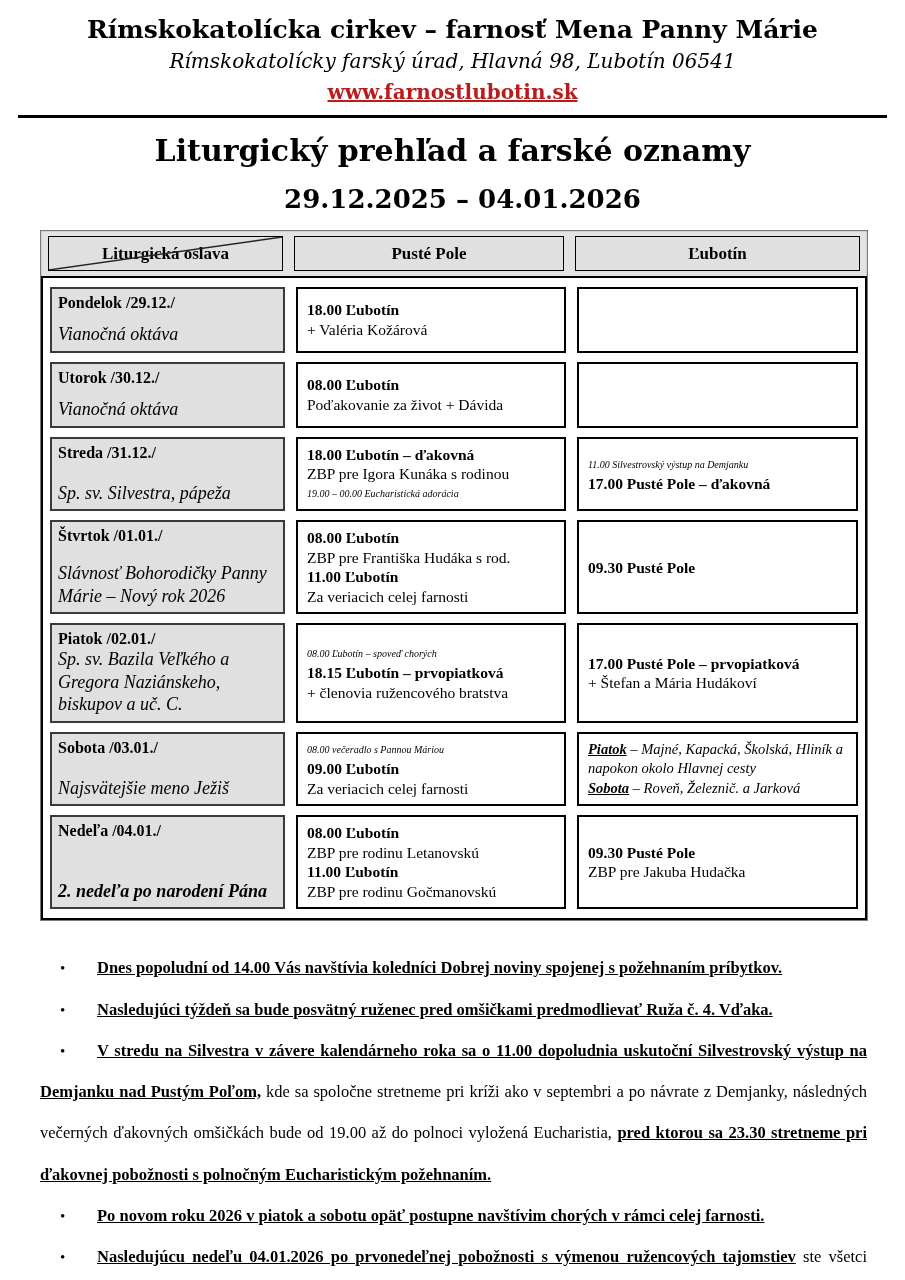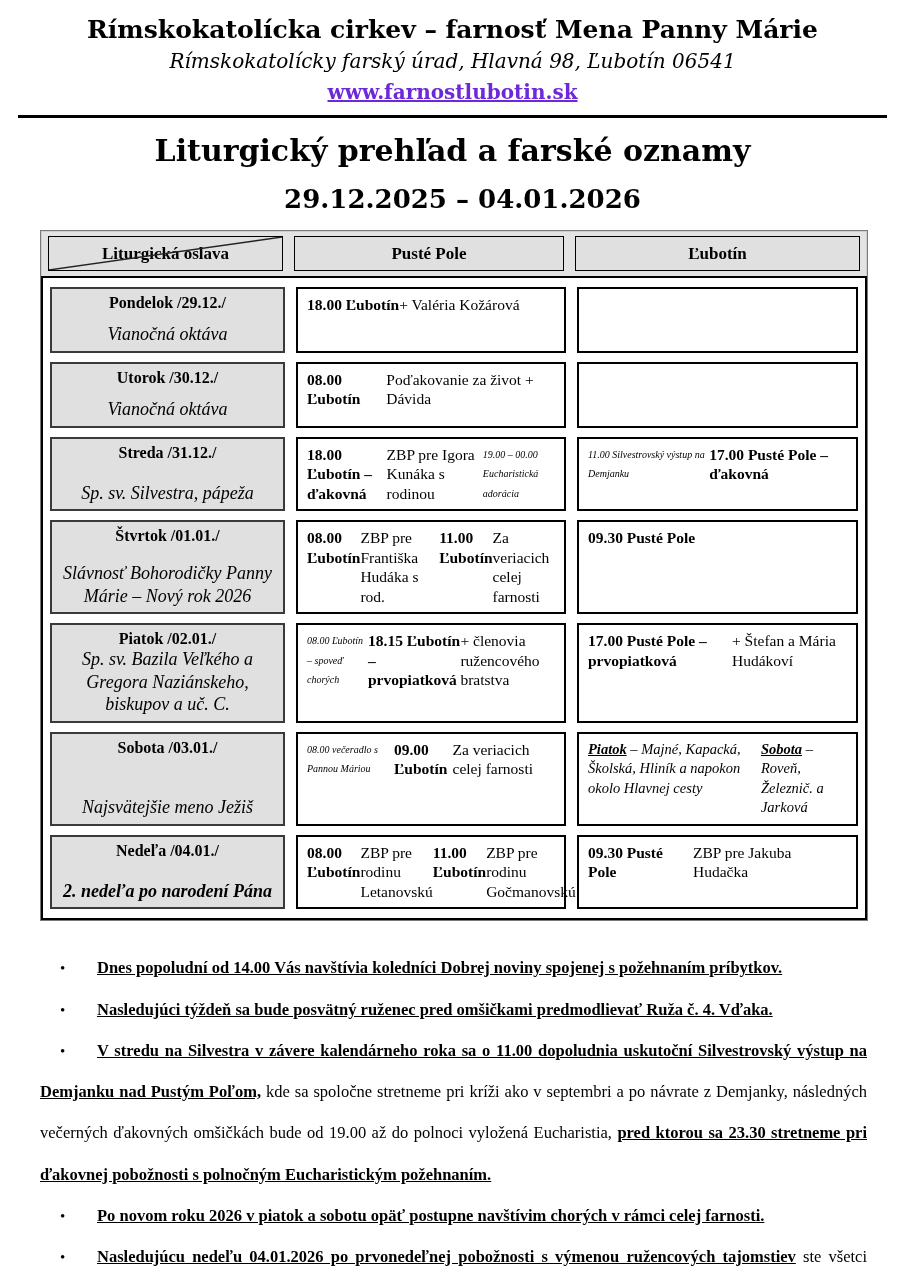--- a/index.html
+++ b/index.html
@@ -7,46 +7,46 @@
     width:905px; height:1280px; background:#ffffff; color:#000;
     font-family:"Liberation Serif", serif; overflow:hidden;
   }
   .page { width:905px; height:1064px; position:relative; }
 
   
   .letterhead { text-align:center; padding-top:16px; font-family:"DejaVu Serif", serif; }
   .church-name { font-size:25px; font-weight:bold; line-height:1.15; }
   .office-line { font-size:20px; font-style:italic; margin-top:4px; }
   .website { margin-top:7px; }
-  .website a { color:#6d28d9; font-weight:bold; font-size:20px; text-decoration:underline; }
+  .website a { color:#b91c1c; font-weight:bold; font-size:20px; text-decoration:underline; }
   .rule { height:3px; background:#000; margin:11px 18px 0 18px; }
   .bulletin-title { text-align:center; font-family:"DejaVu Serif", serif;
     font-size:30px; font-weight:bold; margin-top:15px; }
   .date-range { text-align:center; font-family:"DejaVu Serif", serif;
     font-size:26px; font-weight:bold; margin-top:16px;margin-left:20px; }
 
   
   .sched-wrap { margin:16px 37px 0 40px; border:1px solid #7a7a7a; background:#e3e3e3;
     box-shadow:0 0 0 1px #cfcfcf inset; }
   .sched-head { display:grid; grid-template-columns:235px 270px 1fr; column-gap:11px;
     padding:5px 7px; }
   .head-cell { border:1px solid #000; background:#e0e0e0; text-align:center;
     font-weight:bold; font-size:17px; padding:7px 0 6px 0; position:relative; }
   .head-cell svg.diag { position:absolute; left:0; top:0; width:100%; height:100%; }
   .sched-body { background:#ffffff; border:2px solid #000; padding:9px 7px;
     display:flex; flex-direction:column; row-gap:9px; }
   .t-row { display:grid; grid-template-columns:235px 270px 1fr; column-gap:11px; }
-  .day-cell { background:#e0e0e0; border:2px solid #3a3a3a; text-align:center;
+  .day-cell { background:#e0e0e0; border:2px solid #3a3a3a; text-align:left;
     display:flex; flex-direction:column; justify-content:space-between;
     padding:5px 6px; min-height:52px; }
   .day-label { font-weight:bold; font-size:16px; }
   .feast-label { font-style:italic; font-size:18px; line-height:1.25; }
   .feast-label.bold-italic { font-weight:bold; }
   .mass-cell { background:#ffffff; border:2px solid #000; padding:6px 9px; min-height:50px;
-    display:flex; flex-direction:row; justify-content:flex-start; font-size:15.5px;
+    display:flex; flex-direction:column; justify-content:center; font-size:15.5px;
     line-height:19.5px; }
   .m-bold { font-weight:bold; }
   .m-italic { font-style:italic; font-size:10px; }
   .m-plain { }
   .visit-line { font-style:italic; font-size:14.5px; line-height:19.5px; }
   .visit-lead { font-weight:bold; text-decoration:underline; }
 
   
   .ann { margin:26px 38px 0 40px; font-size:16.5px; }
   .ann p { margin:0; text-align:justify; line-height:2.5; }

